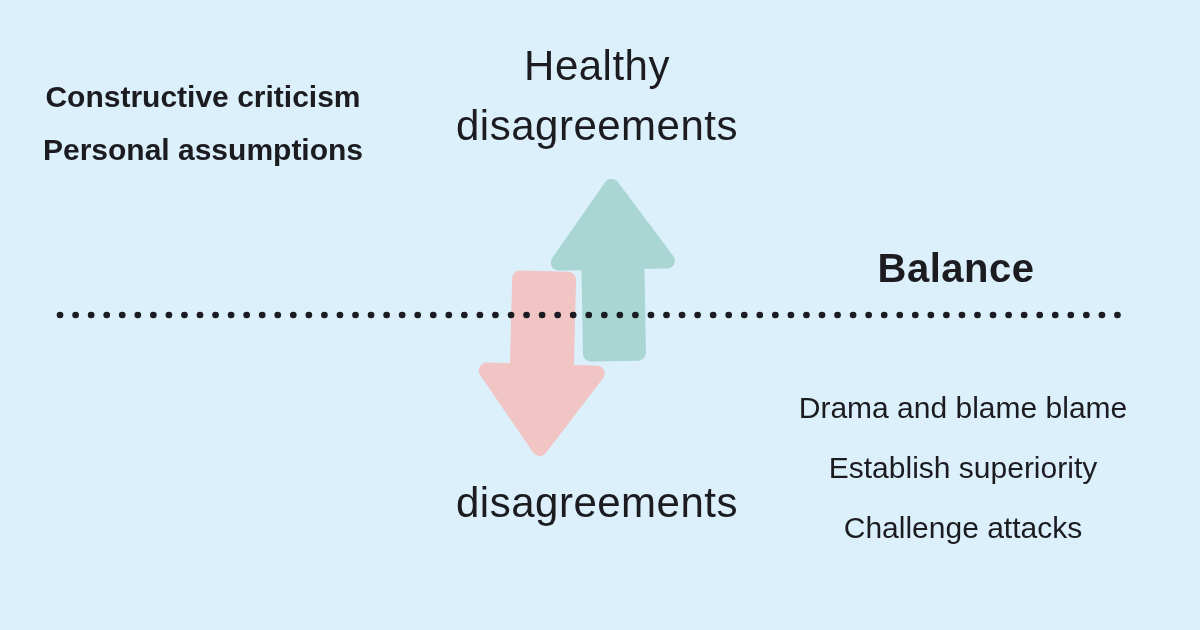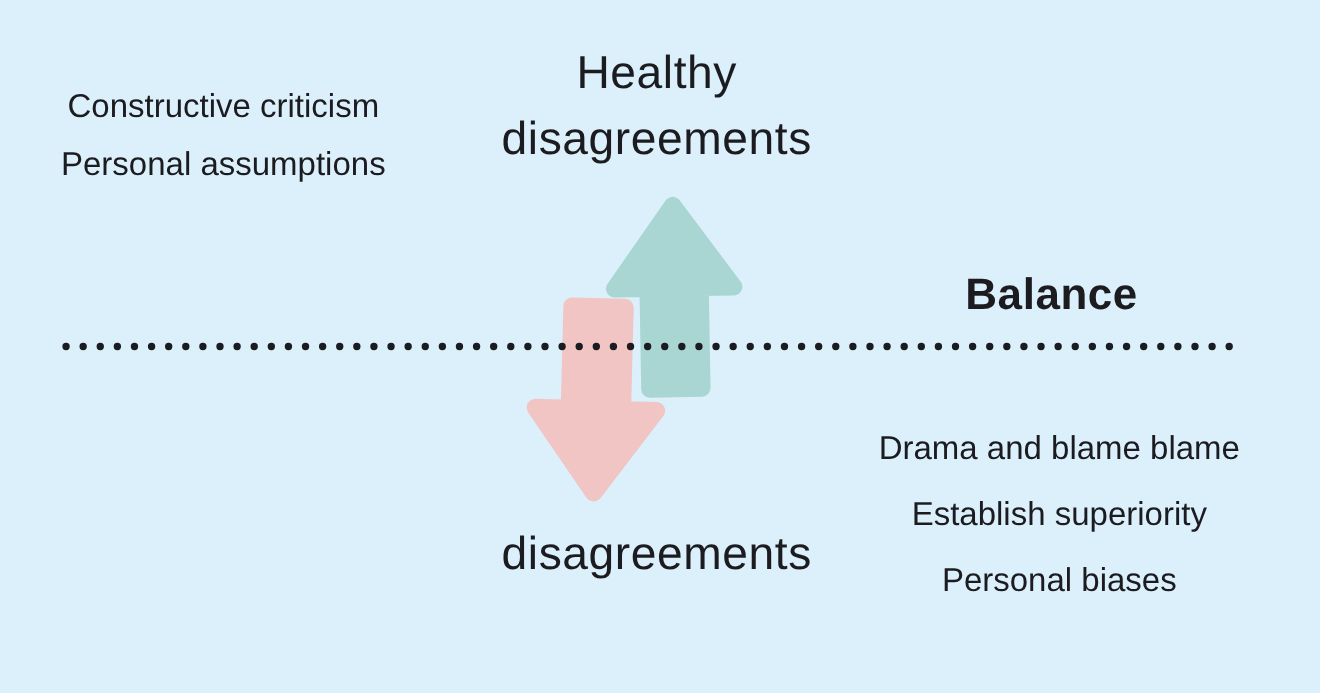--- a/index.html
+++ b/index.html
@@ -15,21 +15,21 @@
   .abs{position:absolute;}
   .title{
     font-weight:400;font-size:42px;line-height:60px;text-align:center;
     letter-spacing:.5px;z-index:3;
   }
   .title-top{left:347px;top:36px;width:500px;}
   .title-bottom{left:347px;top:474px;width:500px;line-height:58px;}
   .list{
     font-size:30px;text-align:center;z-index:3;font-weight:400;
   }
-  .list-left{left:3px;top:70px;width:400px;line-height:53px;}
+  .list-left{left:3px;top:70px;width:400px;line-height:53px;font-weight:bold;}
   .list-right{left:743px;top:378px;width:440px;line-height:60px;}
   .balance{
     left:806px;top:246px;width:300px;text-align:center;
     font-weight:700;font-size:40px;line-height:44px;letter-spacing:.5px;z-index:3;
   }
   .divider{left:52px;top:306px;width:1082px;height:18px;z-index:2;}
   .divider line{
     stroke:var(--dot);stroke-width:6.6;stroke-linecap:round;
     stroke-dasharray:0.1 15.45;
   }
@@ -65,20 +65,20 @@
     <polygon points="65,12 120,88 89,88 89,181 41,181 41,88 10,88"></polygon>
   </svg>
 
   <svg class="abs arrow arrow-down" viewBox="0 0 130 198">
     <polygon points="65,186 10,110 41,110 41,17 89,17 89,110 120,110"></polygon>
   </svg>
 
   <div class="abs list list-right">
     <div>Drama and blame blame</div>
     <div>Establish superiority</div>
-    <div>Personal biases</div>
+    <div>Challenge attacks</div>
   </div>
 
   <div class="abs title title-bottom">
     <div>disagreements</div>
   </div>
 
 </div>
 
 </body></html>

